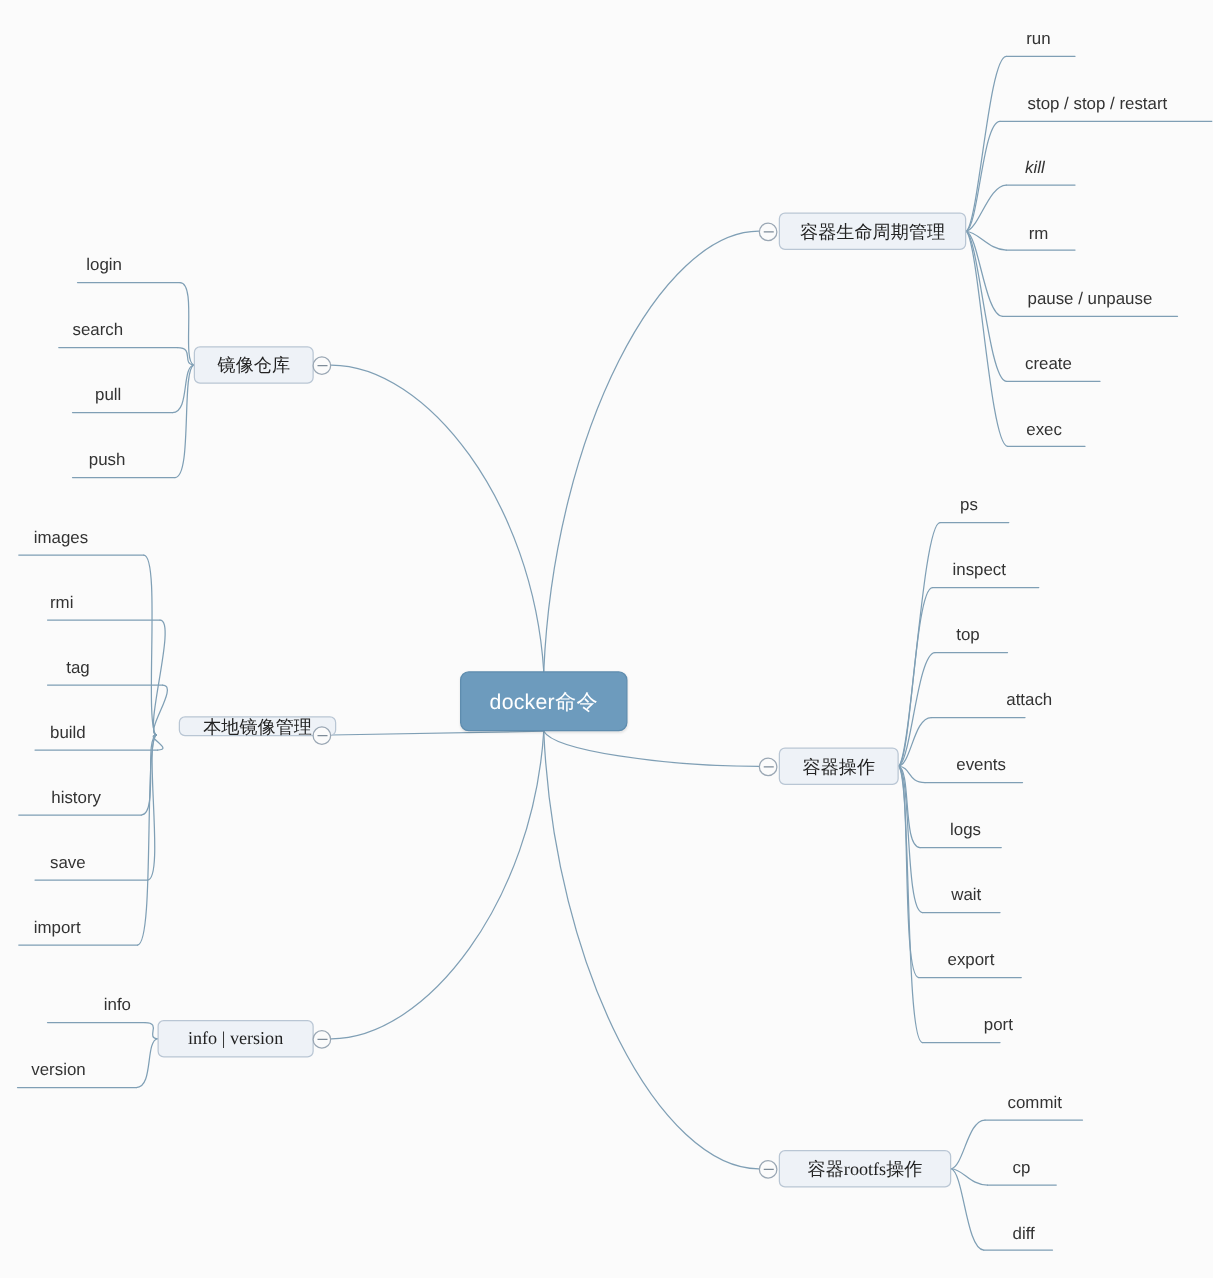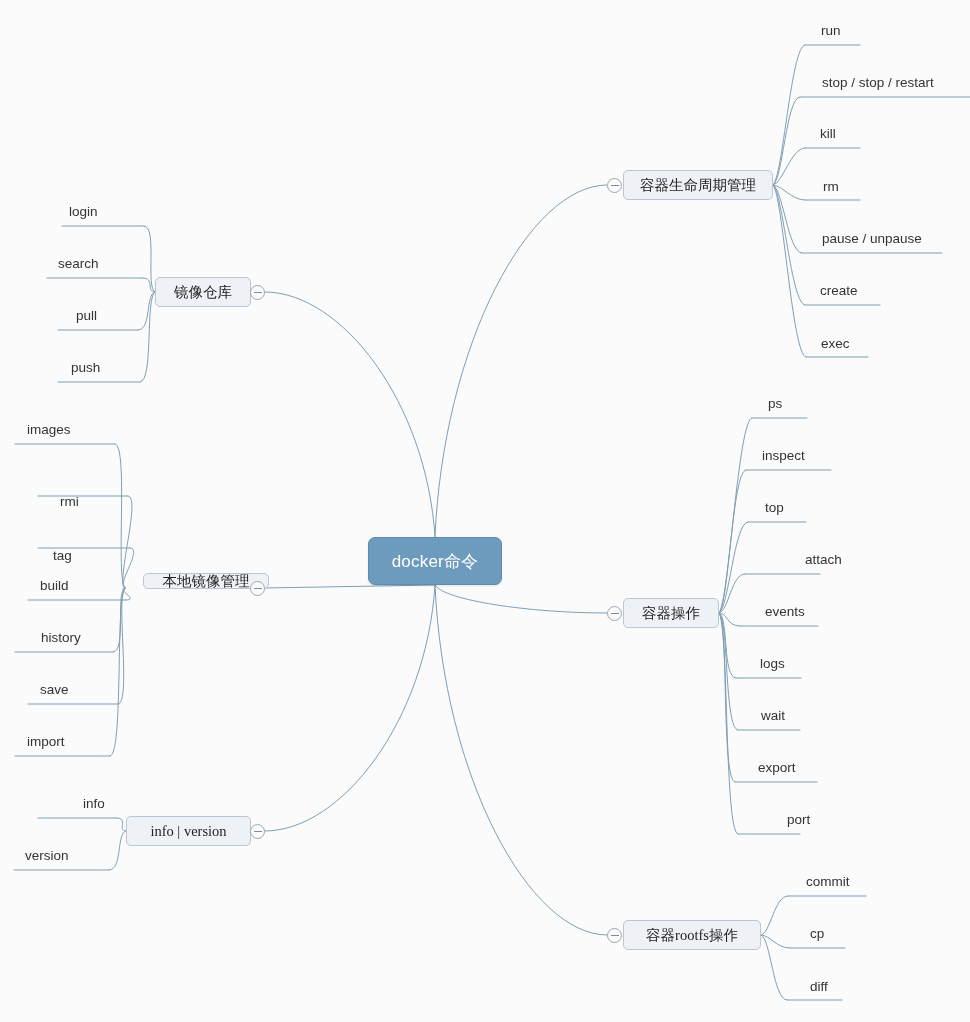--- a/index.html
+++ b/index.html
@@ -149,21 +149,21 @@
       <path d="M 126 831 C 116 832.95, 123 870, 109 870" fill="none" stroke="#7f9fb5" stroke-width="1" stroke-linecap="round"></path>
       <path d="M 14 870 L 109 870" fill="none" stroke="#7f9fb5" stroke-width="1" stroke-linecap="round"></path>
     </svg>
 
   <div id="nodes-layer">
       <div class="node root-node" style="left: 368px; top: 537px; width: 134px; height: 48px;">docker命令</div>
       <div class="node branch-node" style="left: 623px; top: 170px; width: 150px; height: 30px;">容器生命周期管理</div>
       <div class="toggle" style="left: 607px; top: 178px;"></div>
       <div class="leaf-node" style="left: 821px; top: 23px;">run</div>
       <div class="leaf-node" style="left: 822px; top: 75px;">stop / stop / restart</div>
-      <div class="leaf-node" style="left: 820px; top: 126px;">kill</div>
+      <div class="leaf-node" style="left: 820px; top: 126px; font-style: italic;">kill</div>
       <div class="leaf-node" style="left: 823px; top: 179px;">rm</div>
       <div class="leaf-node" style="left: 822px; top: 231px;">pause / unpause</div>
       <div class="leaf-node" style="left: 820px; top: 283px;">create</div>
       <div class="leaf-node" style="left: 821px; top: 336px;">exec</div>
       <div class="node branch-node" style="left: 623px; top: 598px; width: 96px; height: 30px;">容器操作</div>
       <div class="toggle" style="left: 607px; top: 606px;"></div>
       <div class="leaf-node" style="left: 768px; top: 396px;">ps</div>
       <div class="leaf-node" style="left: 762px; top: 448px;">inspect</div>
       <div class="leaf-node" style="left: 765px; top: 500px;">top</div>
       <div class="leaf-node" style="left: 805px; top: 552px;">attach</div>
@@ -179,22 +179,22 @@
       <div class="leaf-node" style="left: 810px; top: 979px;">diff</div>
       <div class="node branch-node" style="left: 155px; top: 277px; width: 96px; height: 30px;">镜像仓库</div>
       <div class="toggle" style="left: 250px; top: 285px;"></div>
       <div class="leaf-node" style="left: 69px; top: 204px;">login</div>
       <div class="leaf-node" style="left: 58px; top: 256px;">search</div>
       <div class="leaf-node" style="left: 76px; top: 308px;">pull</div>
       <div class="leaf-node" style="left: 71px; top: 360px;">push</div>
       <div class="node branch-node" style="left: 143px; top: 573px; width: 126px; height: 16px;">本地镜像管理</div>
       <div class="toggle" style="left: 250px; top: 581px;"></div>
       <div class="leaf-node" style="left: 27px; top: 422px;">images</div>
-      <div class="leaf-node" style="left: 60px; top: 474px; margin-top: 20px;">rmi</div>
-      <div class="leaf-node" style="left: 53px; top: 526px; margin-top: 22px;">tag</div>
+      <div class="leaf-node" style="left: 40px; top: 474px;">rmi</div>
+      <div class="leaf-node" style="left: 53px; top: 526px;">tag</div>
       <div class="leaf-node" style="left: 40px; top: 578px;">build</div>
       <div class="leaf-node" style="left: 25px; top: 630px; margin-left: 16px;">history</div>
       <div class="leaf-node" style="left: 40px; top: 682px; text-align: center;">save</div>
       <div class="leaf-node" style="left: 27px; top: 734px;">import</div>
       <div class="node branch-node" style="left: 126px; top: 816px; width: 125px; height: 30px;">info | version</div>
       <div class="toggle" style="left: 250px; top: 824px;"></div>
       <div class="leaf-node" style="left: 47px; top: 796px; margin-left: 36px;">info</div>
       <div class="leaf-node" style="left: 25px; top: 848px;">version</div>
     </div>
 

